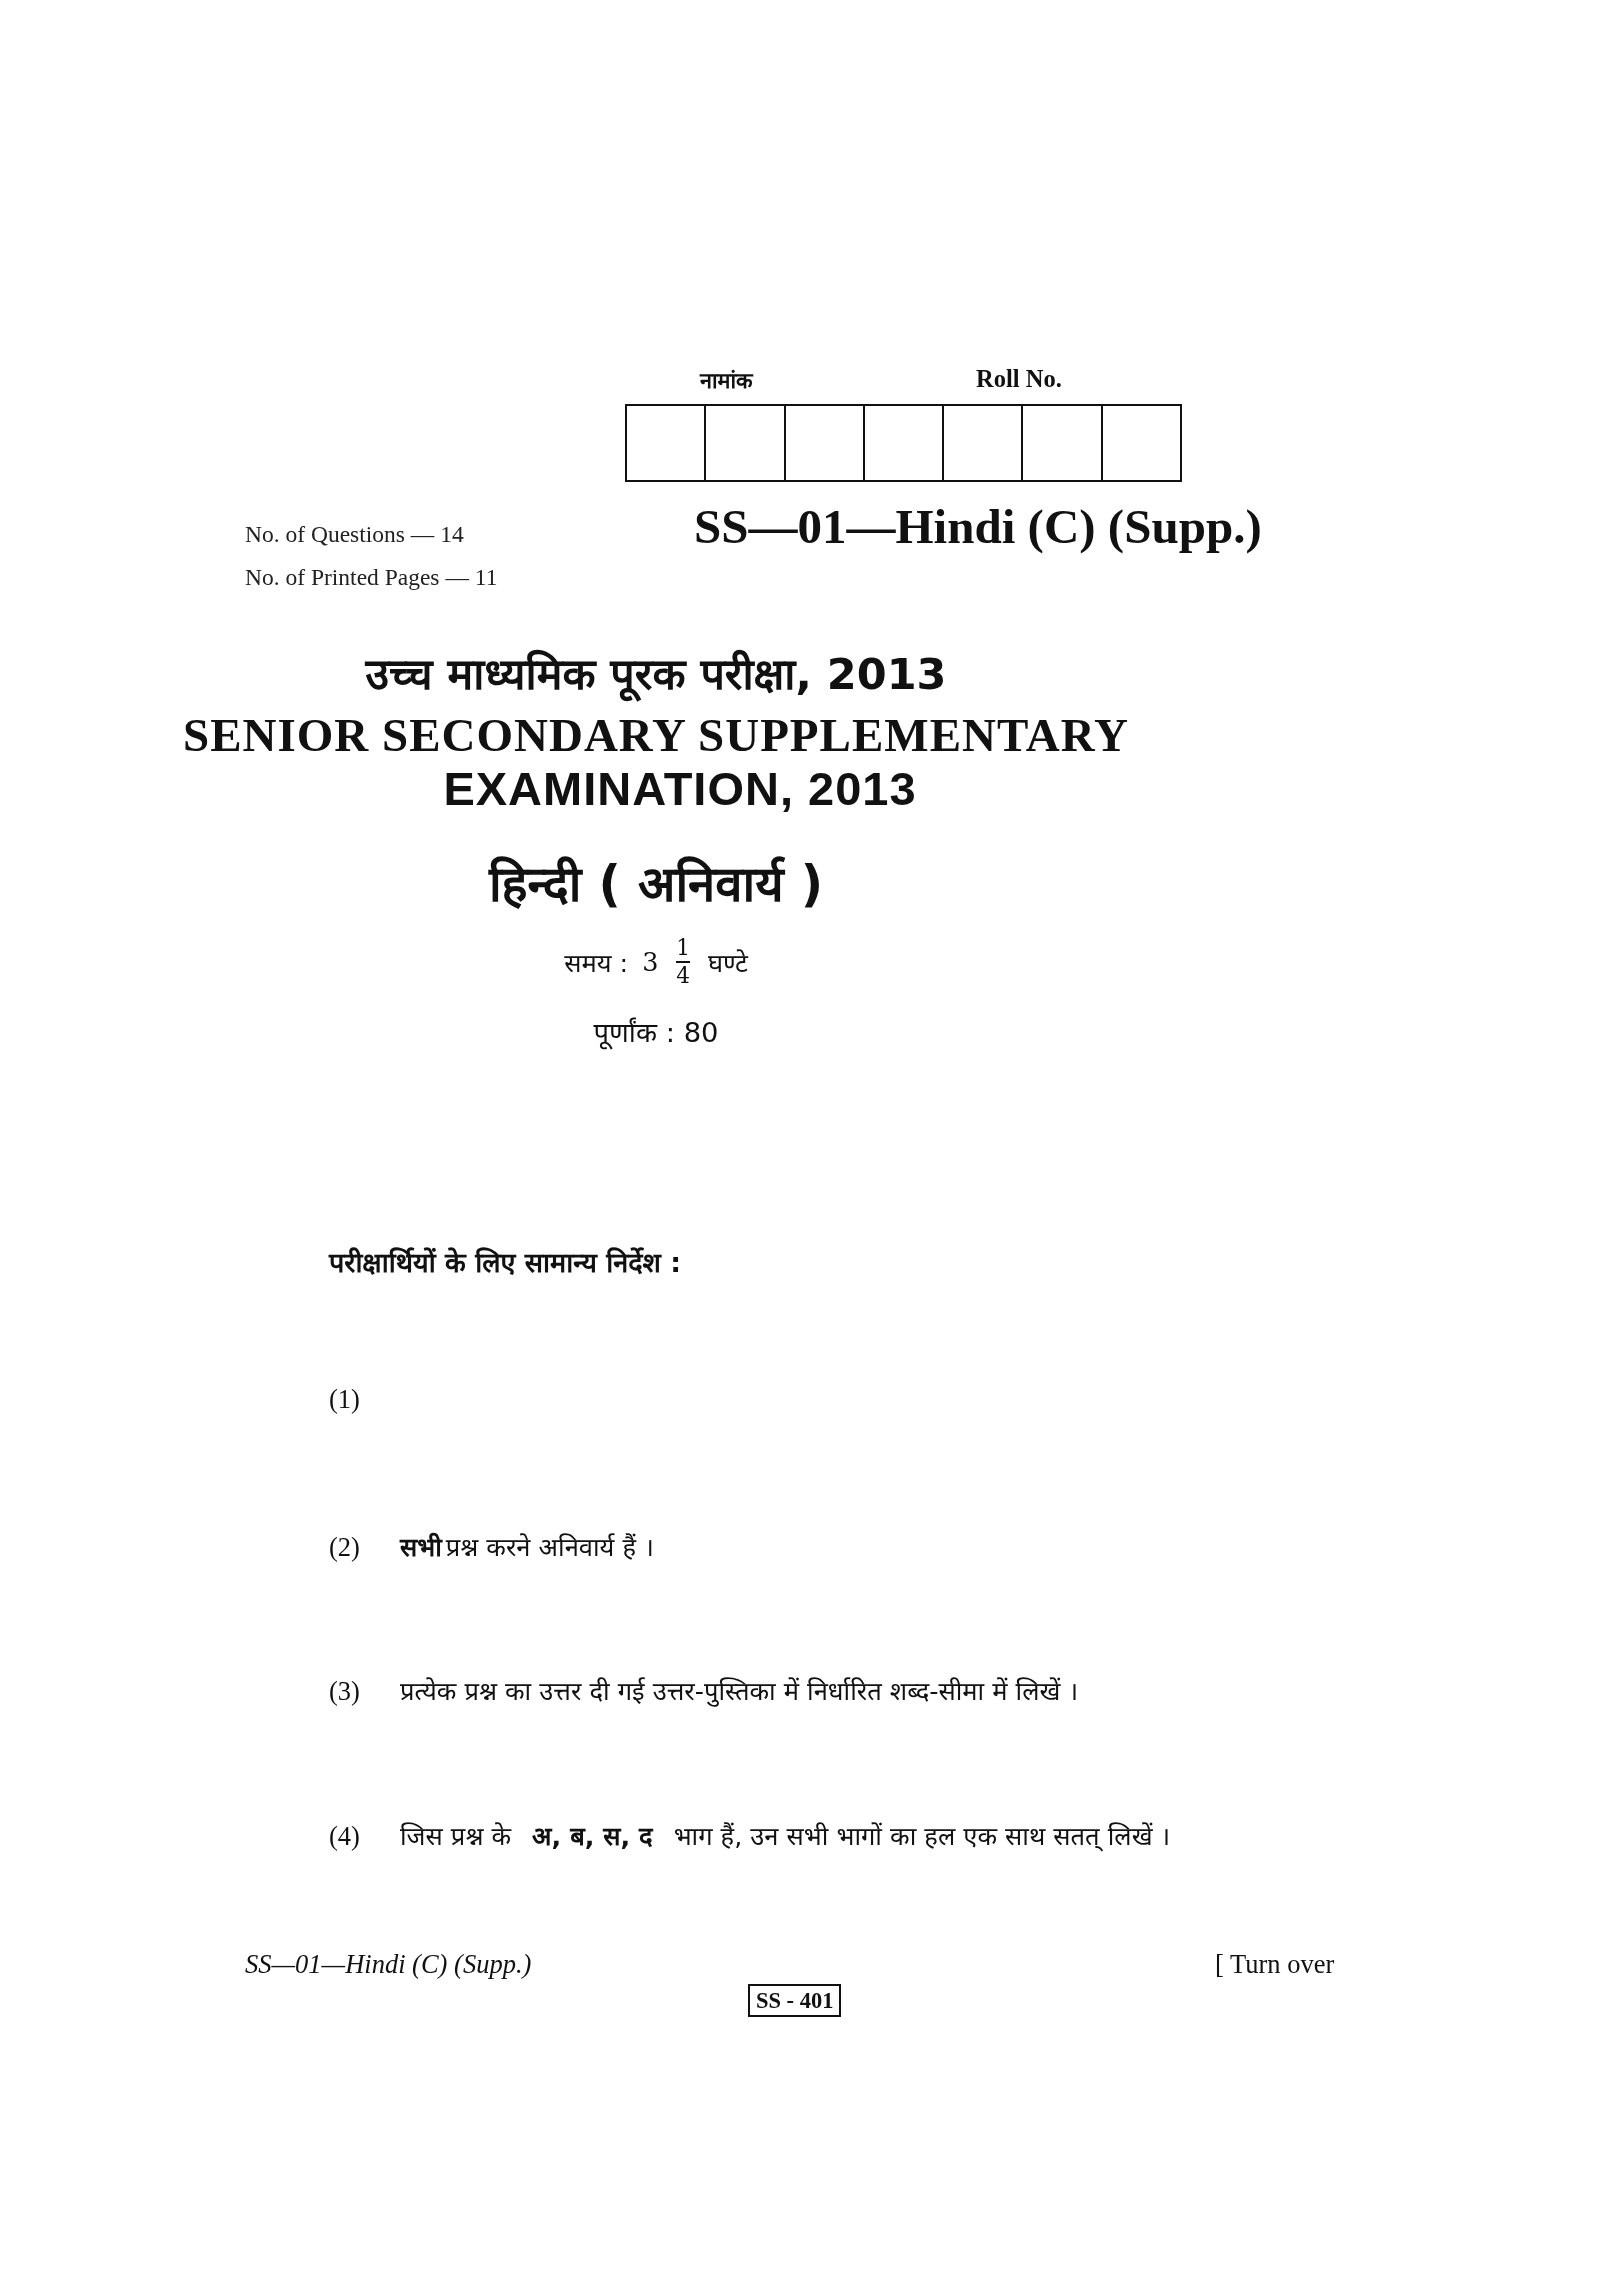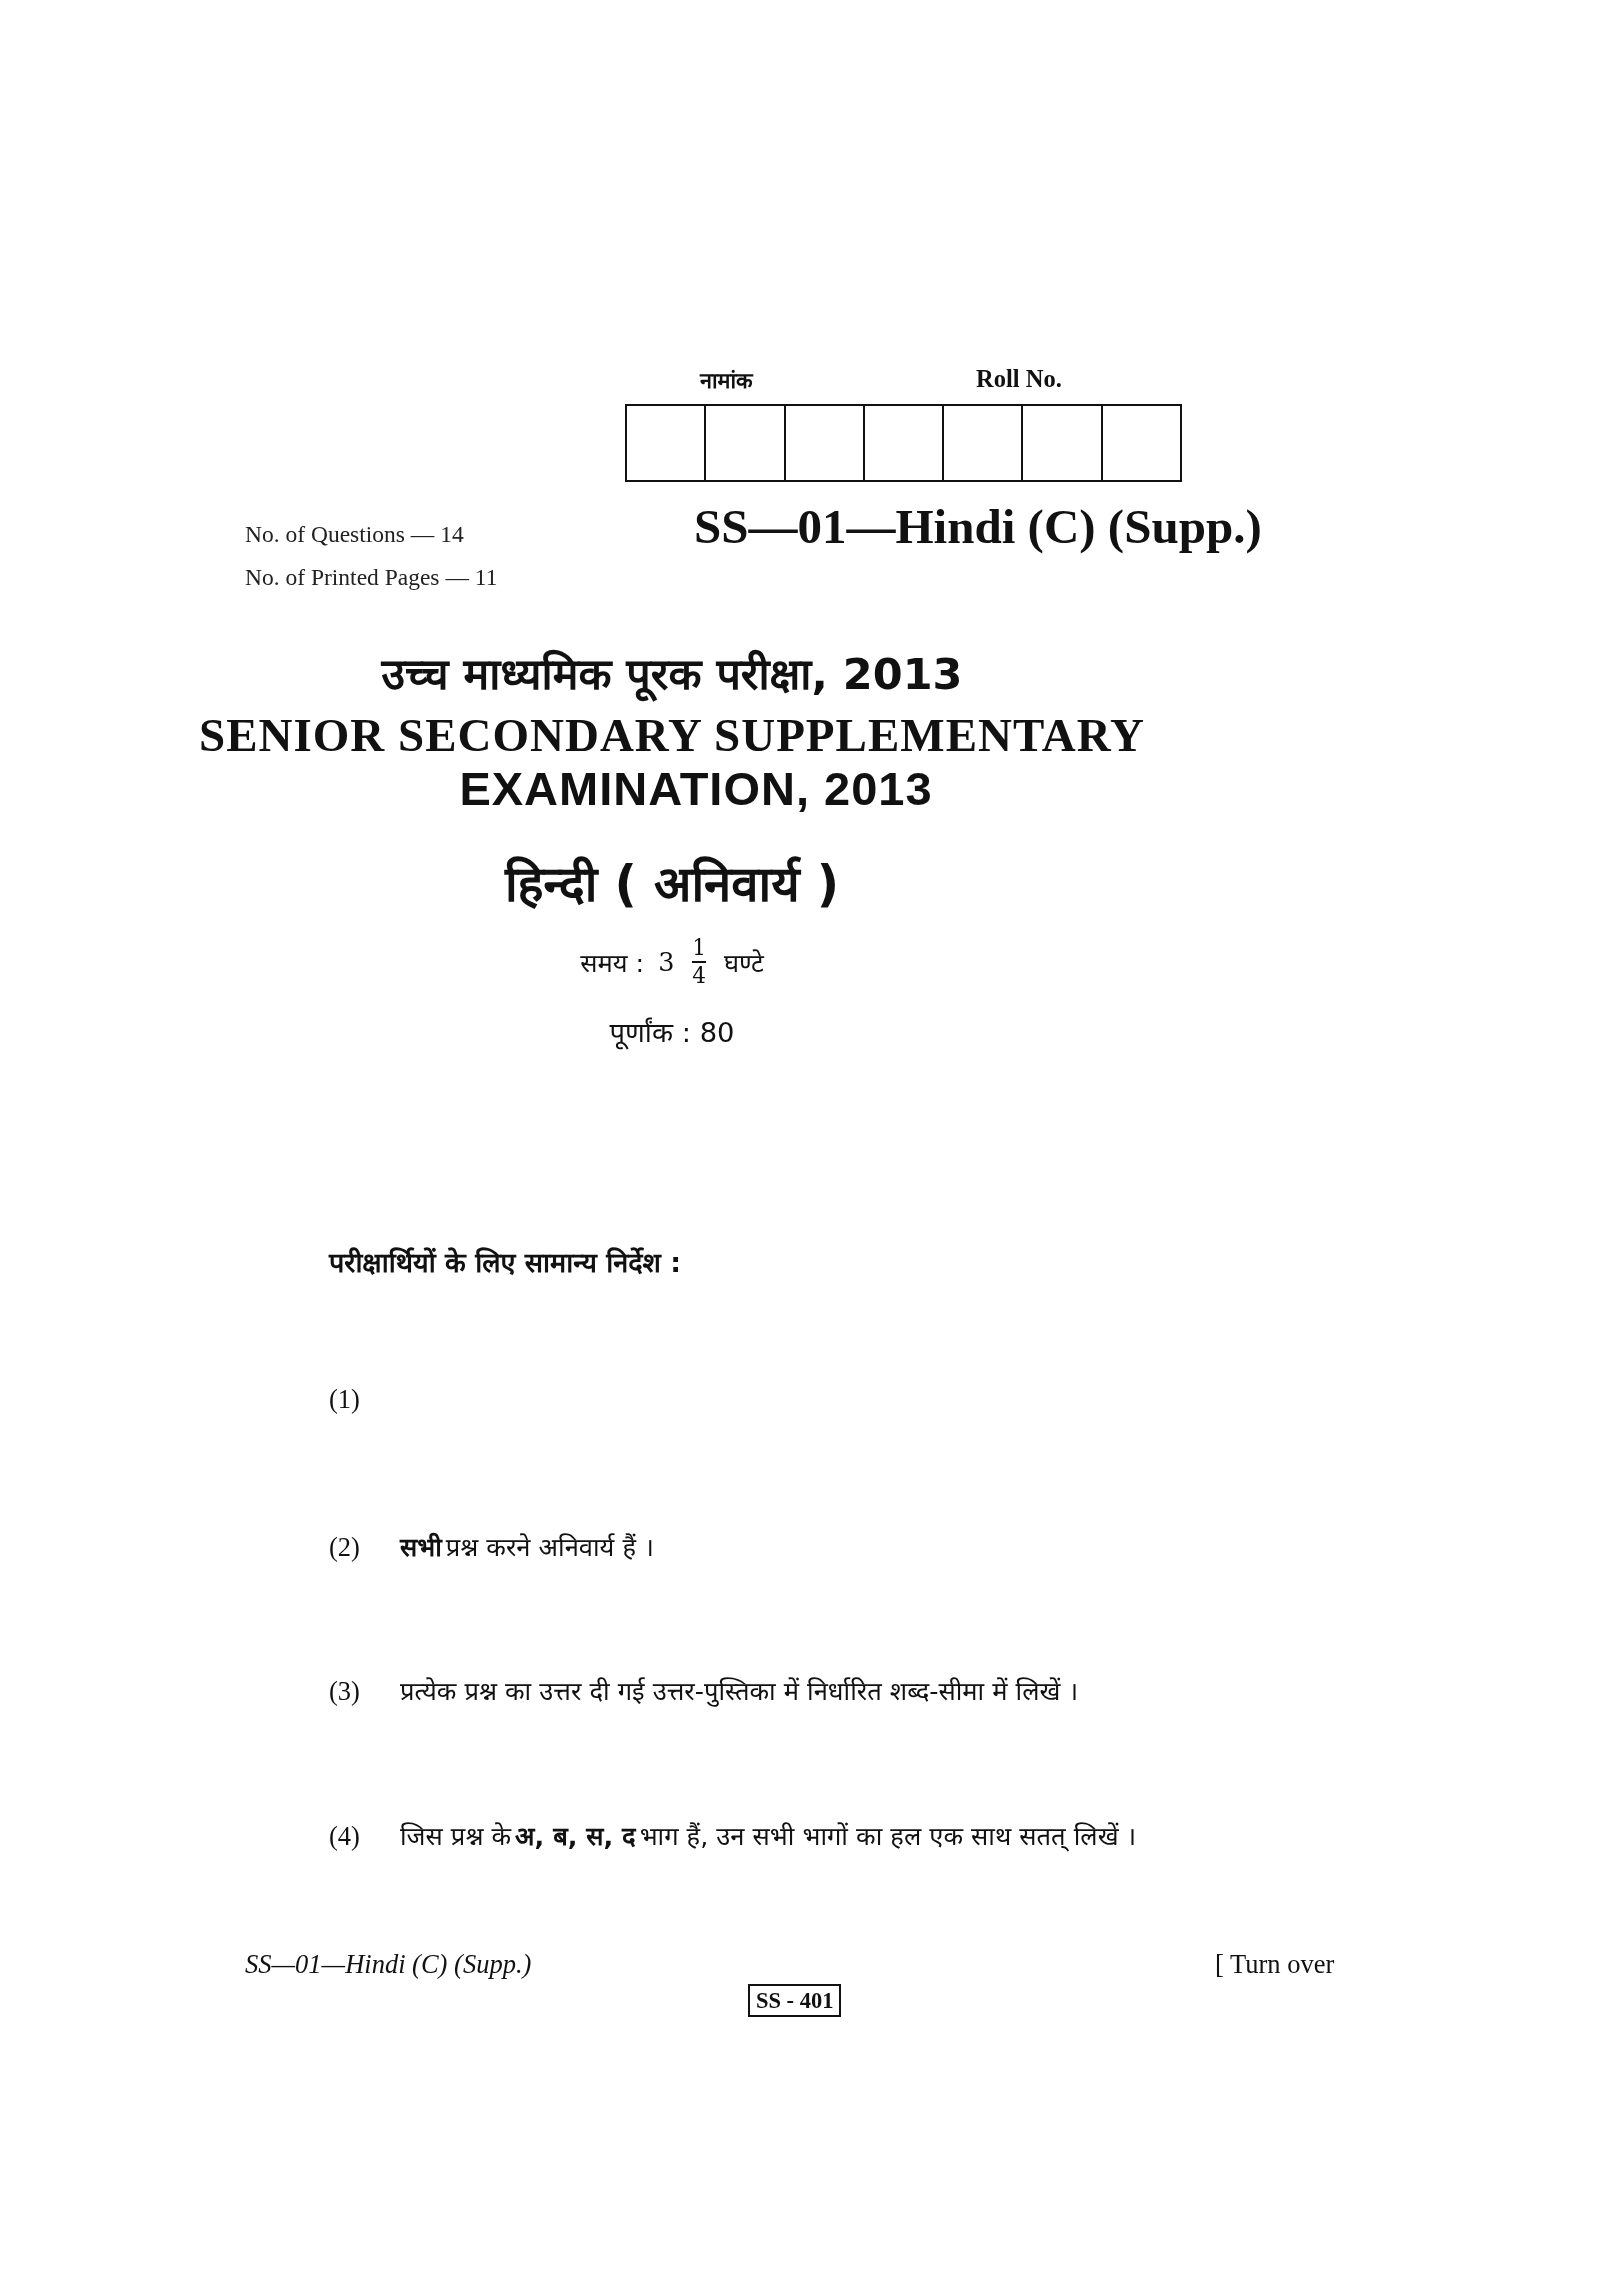--- a/index.html
+++ b/index.html
@@ -53,21 +53,21 @@
 
     .paper-code {
       left: 694px; top: 498px;
       font-family: "Liberation Serif", serif;
       font-size: 49px; font-weight: bold;
       letter-spacing: 0px;
     }
 
     
     .center {
-      left: 16px; width: 1312px;
+      left: 0; width: 1312px;
       text-align: center;
     }
     .heading-hi {
       top: 643px;
       font-family: "DejaVu Sans", sans-serif;
       font-size: 43px; font-weight: bold;
     }
     .heading-en-1 {
       top: 708px;
       font-family: "Liberation Serif", serif;
@@ -199,20 +199,20 @@
 </div>
 
 <div class="abs instr instr-3">
   <span class="num">(3)</span>
   <span>प्रत्येक प्रश्न का उत्तर दी गई उत्तर-पुस्तिका में निर्धारित शब्द-सीमा में लिखें ।</span>
 </div>
 
 <div class="abs instr instr-4">
   <span class="num">(4)</span>
   <span>जिस प्रश्न के</span>
-  <b style="margin:0 4px;">अ, ब, स, द</b>
+  <b style="margin:0 21px;">अ, ब, स, द</b>
   <span>भाग हैं, उन सभी भागों का हल एक साथ सतत् लिखें ।</span>
 </div>
 
 <div class="abs footer-left">SS—01—Hindi (C) (Supp.)</div>
 <div class="abs footer-badge">SS - 401</div>
 <div class="abs footer-right">[ Turn over</div>
 
 
 </body></html>

